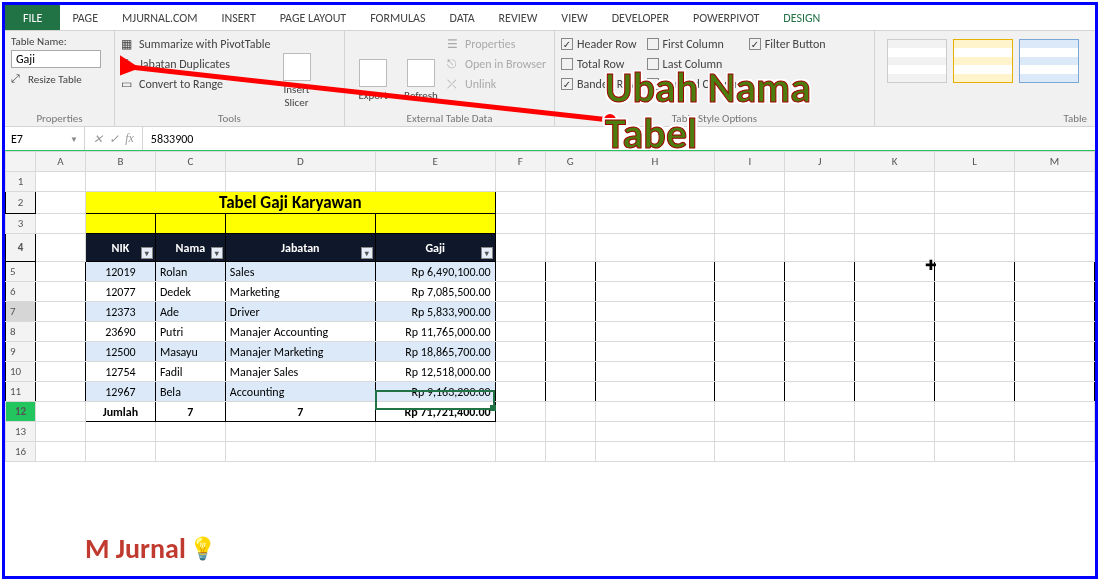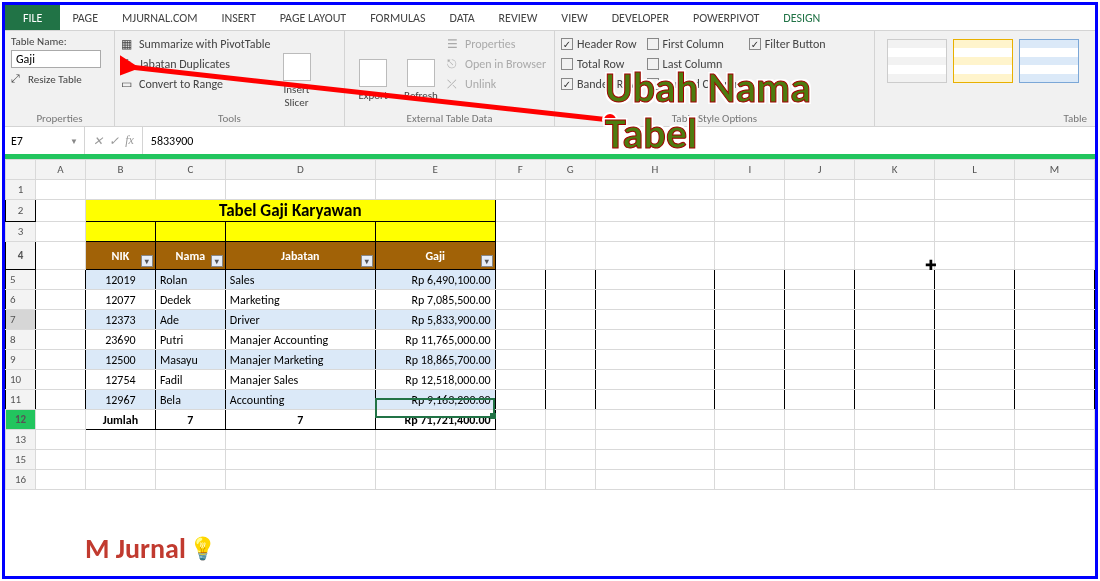--- a/index.html
+++ b/index.html
@@ -27,39 +27,39 @@
 .resizetable{display:flex;align-items:center;gap:3px;font-size:11px;margin-top:4px;color:#444;}
 .styles{display:flex;gap:6px;padding-top:4px;padding-left:6px;}
 .style-thumb{width:60px;height:44px;border:1px solid #ccc;background:#fff;display:flex;flex-direction:column;}
 .style-thumb .r{flex:1;}
 .thumb1 .r:nth-child(odd){background:#f2f2f2;}
 .thumb2{border-color:#e8b000;}
 .thumb2 .r:nth-child(odd){background:#fff4cc;}
 .thumb3{border-color:#7ba7d7;}
 .thumb3 .r:nth-child(odd){background:#dbe9f8;}
 
-.fbar{height:32px;border-bottom:5px solid #22c55e;display:flex;align-items:center;font-size:12px;}
+.fbar{height:24px;border-bottom:1px solid #22c55e;display:flex;align-items:center;font-size:12px;}
 .namebox{width:80px;height:100%;border-right:1px solid #d4d4d4;display:flex;align-items:center;padding:0 6px;}
 .namebox .dd{margin-left:auto;font-size:8px;color:#888;}
 .fbtns{display:flex;align-items:center;gap:6px;padding:0 8px;color:#999;font-size:12px;font-style:italic;}
 .fx{font-family:"Times New Roman",serif;}
 .fval{flex:1;padding:0 8px;border-left:1px solid #d4d4d4;height:100%;display:flex;align-items:center;}
 
 .sheet{position:relative;height:calc(100% - 146px);overflow:hidden;font-size:12px;}
 .sheet table{border-collapse:collapse;table-layout:fixed;}
 .sheet td,.sheet th{border:1px solid #d9d9d9;height:20px;padding:0 4px;white-space:nowrap;overflow:hidden;}
 .colhead th{background:#f3f3f3;color:#555;font-weight:400;text-align:center;font-size:11px;}
 .rowhead{background:#f3f3f3;color:#555;text-align:center;font-size:11px;width:30px;}
 .corner{background:#f3f3f3;}
 .colE{background:#d6d6d6;}
 .row7 .rowhead,.row7e{background:#d6d6d6;}
 
 .title-row td{background:#ffff00;border-color:#000;}
 .title-cell{font-weight:bold;font-size:17px;text-align:center;}
-.thdr td{background:#a16207;color:#fff;font-weight:bold;text-align:center;border-color:#000;position:relative;}
+.thdr td{background:#0f172a;color:#fff;font-weight:bold;text-align:center;border-color:#000;position:relative;}
 .filterdd{position:absolute;right:2px;bottom:2px;width:12px;height:12px;background:#e7eef7;border:1px solid #888;font-size:8px;display:flex;align-items:center;justify-content:center;color:#555;}
 .drow td{border-left:1px solid #000;border-right:1px solid #000;text-align:left;}
 .drow td.num{text-align:right;}
 .drow td.ctr{text-align:center;}
 .band td{background:#dbe9f8;}
 .totalrow td{border:1px solid #000;font-weight:bold;text-align:center;}
 .totalrow td.num{text-align:right;}
 .sel{position:absolute;border:2px solid #217346;pointer-events:none;}
 .selhandle{position:absolute;width:6px;height:6px;background:#217346;right:-3px;bottom:-3px;}
 
@@ -463,36 +463,20 @@
             <td></td>
             <td></td>
             <td></td>
             <td></td>
             <td></td>
             <td></td>
             <td></td>
             <td></td>
           </tr>
 <tr>
-            <td class="rowhead">15</td>
-            <td></td>
-            <td></td>
-            <td></td>
-            <td></td>
-            <td></td>
-            <td></td>
-            <td></td>
-            <td></td>
-            <td></td>
-            <td></td>
-            <td></td>
-            <td></td>
-            <td></td>
-          </tr>
-<tr>
             <td class="rowhead">16</td>
             <td></td>
             <td></td>
             <td></td>
             <td></td>
             <td></td>
             <td></td>
             <td></td>
             <td></td>
             <td></td>

